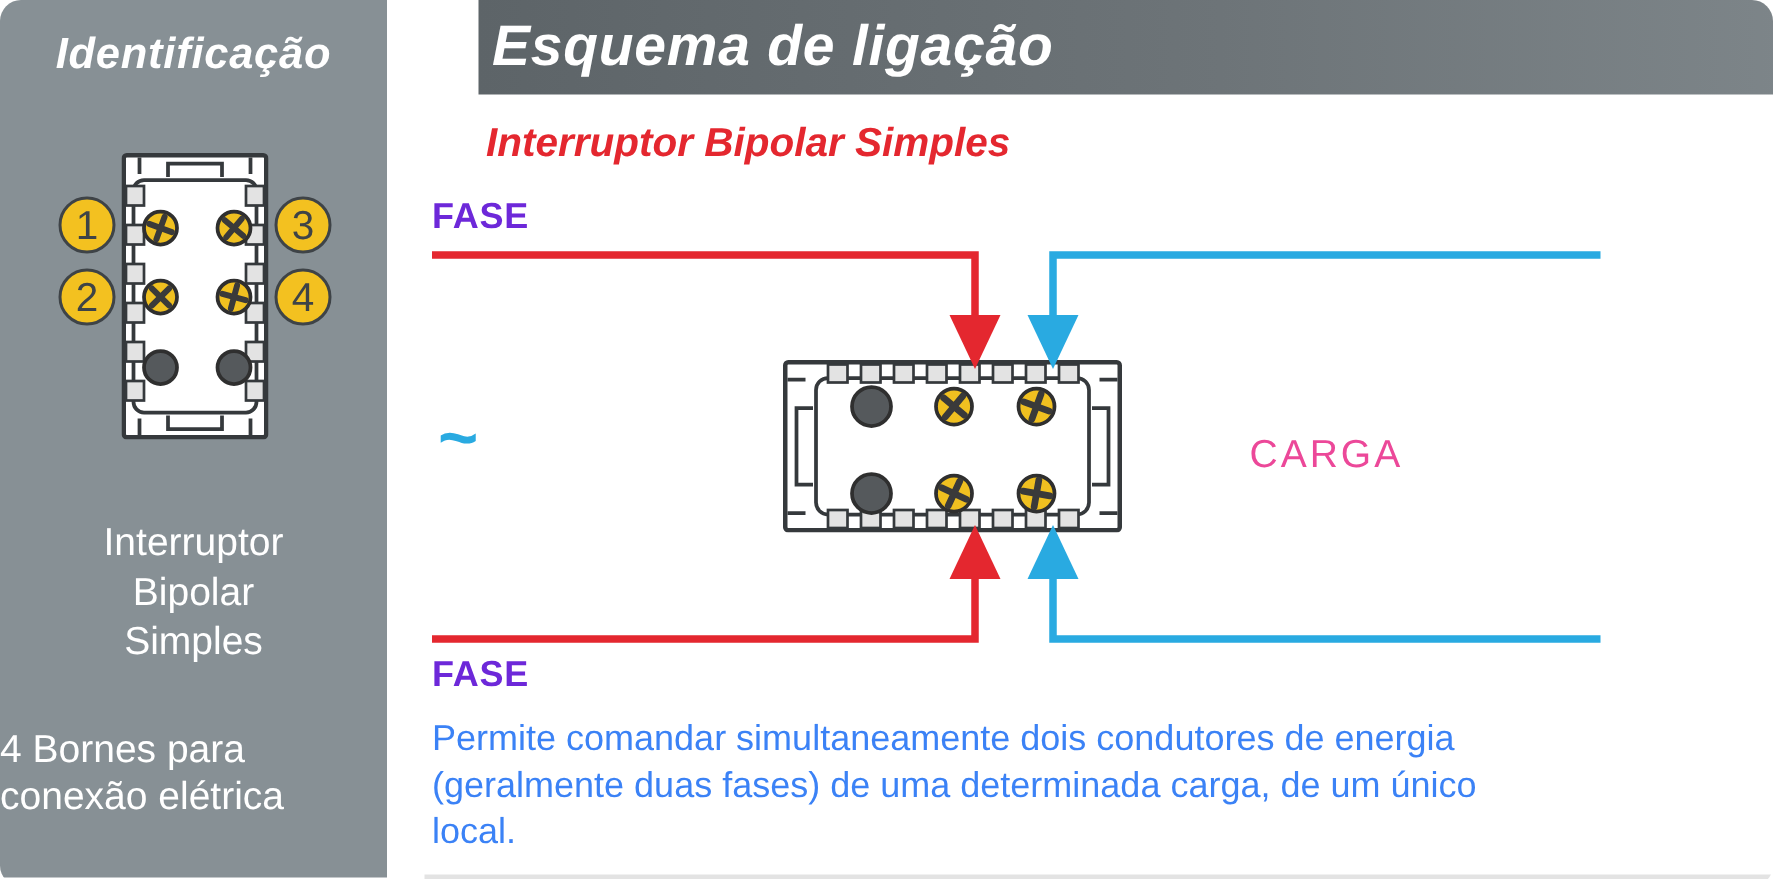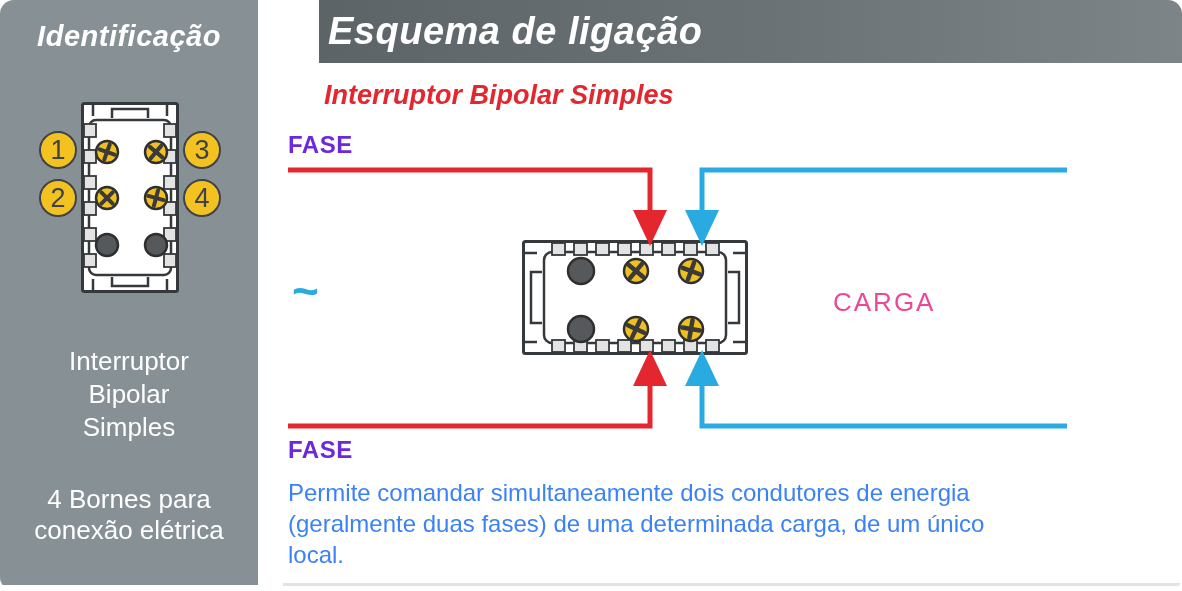--- a/index.html
+++ b/index.html
@@ -19,21 +19,21 @@
     position:absolute;width:38px;height:38px;border-radius:50%;
     background:#f3c120;border:2px solid #3e4347;box-sizing:border-box;
     color:#3e4347;font-size:27px;line-height:34px;text-align:center;
   }
   .badge1{left:39px;top:131px;}
   .badge2{left:39px;top:179px;}
   .badge3{left:183px;top:131px;}
   .badge4{left:183px;top:179px;}
   .sidebar-name{position:absolute;left:0;top:345px;width:100%;text-align:center;
     color:#ffffff;font-size:26px;line-height:33px;}
-  .sidebar-desc{position:absolute;left:0;top:484px;width:100%;text-align:center;
+  .sidebar-desc{position:absolute;left:0;top:484px;width:100%;
     color:#ffffff;font-size:26px;line-height:31px;}
   
   .header-bar{
     position:absolute;left:283px;top:0;width:899px;height:63px;
     background:linear-gradient(90deg,#5d6468 0%,#6d7478 55%,#7e868a 100%);
     margin-left:36px;
   }
   .header-title{
     position:absolute;left:9px;top:0;height:63px;line-height:63px;
     color:#ffffff;font-size:38px;font-weight:bold;font-style:italic;letter-spacing:0.5px;

